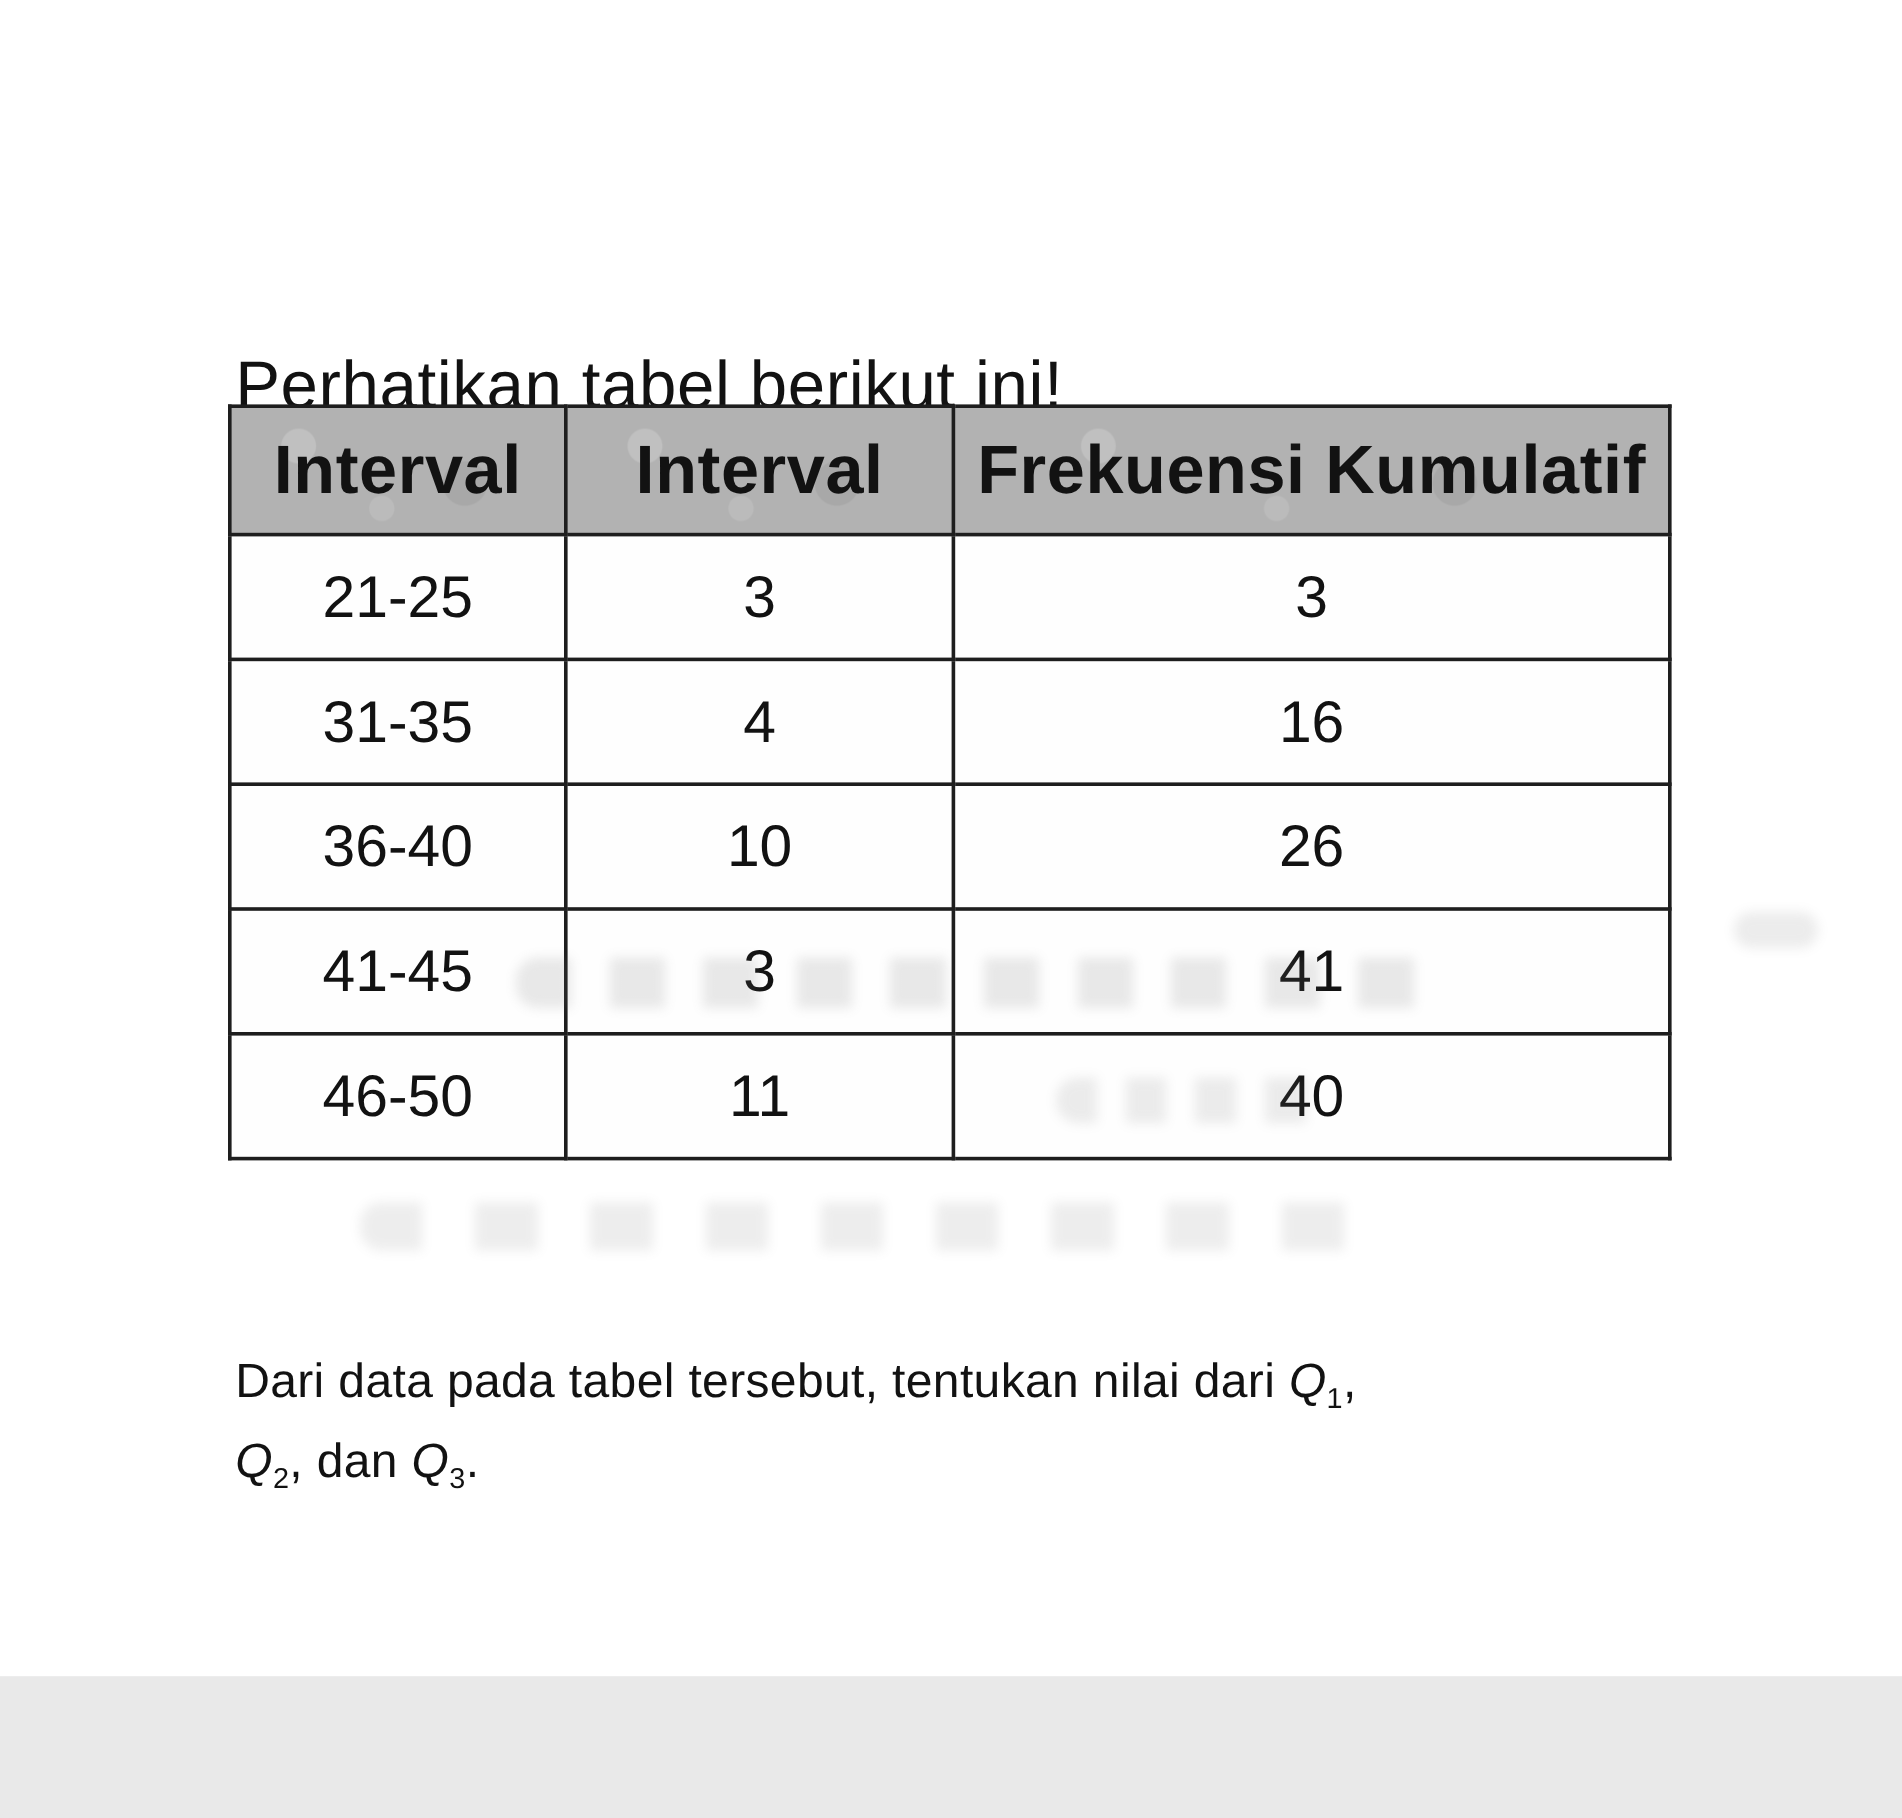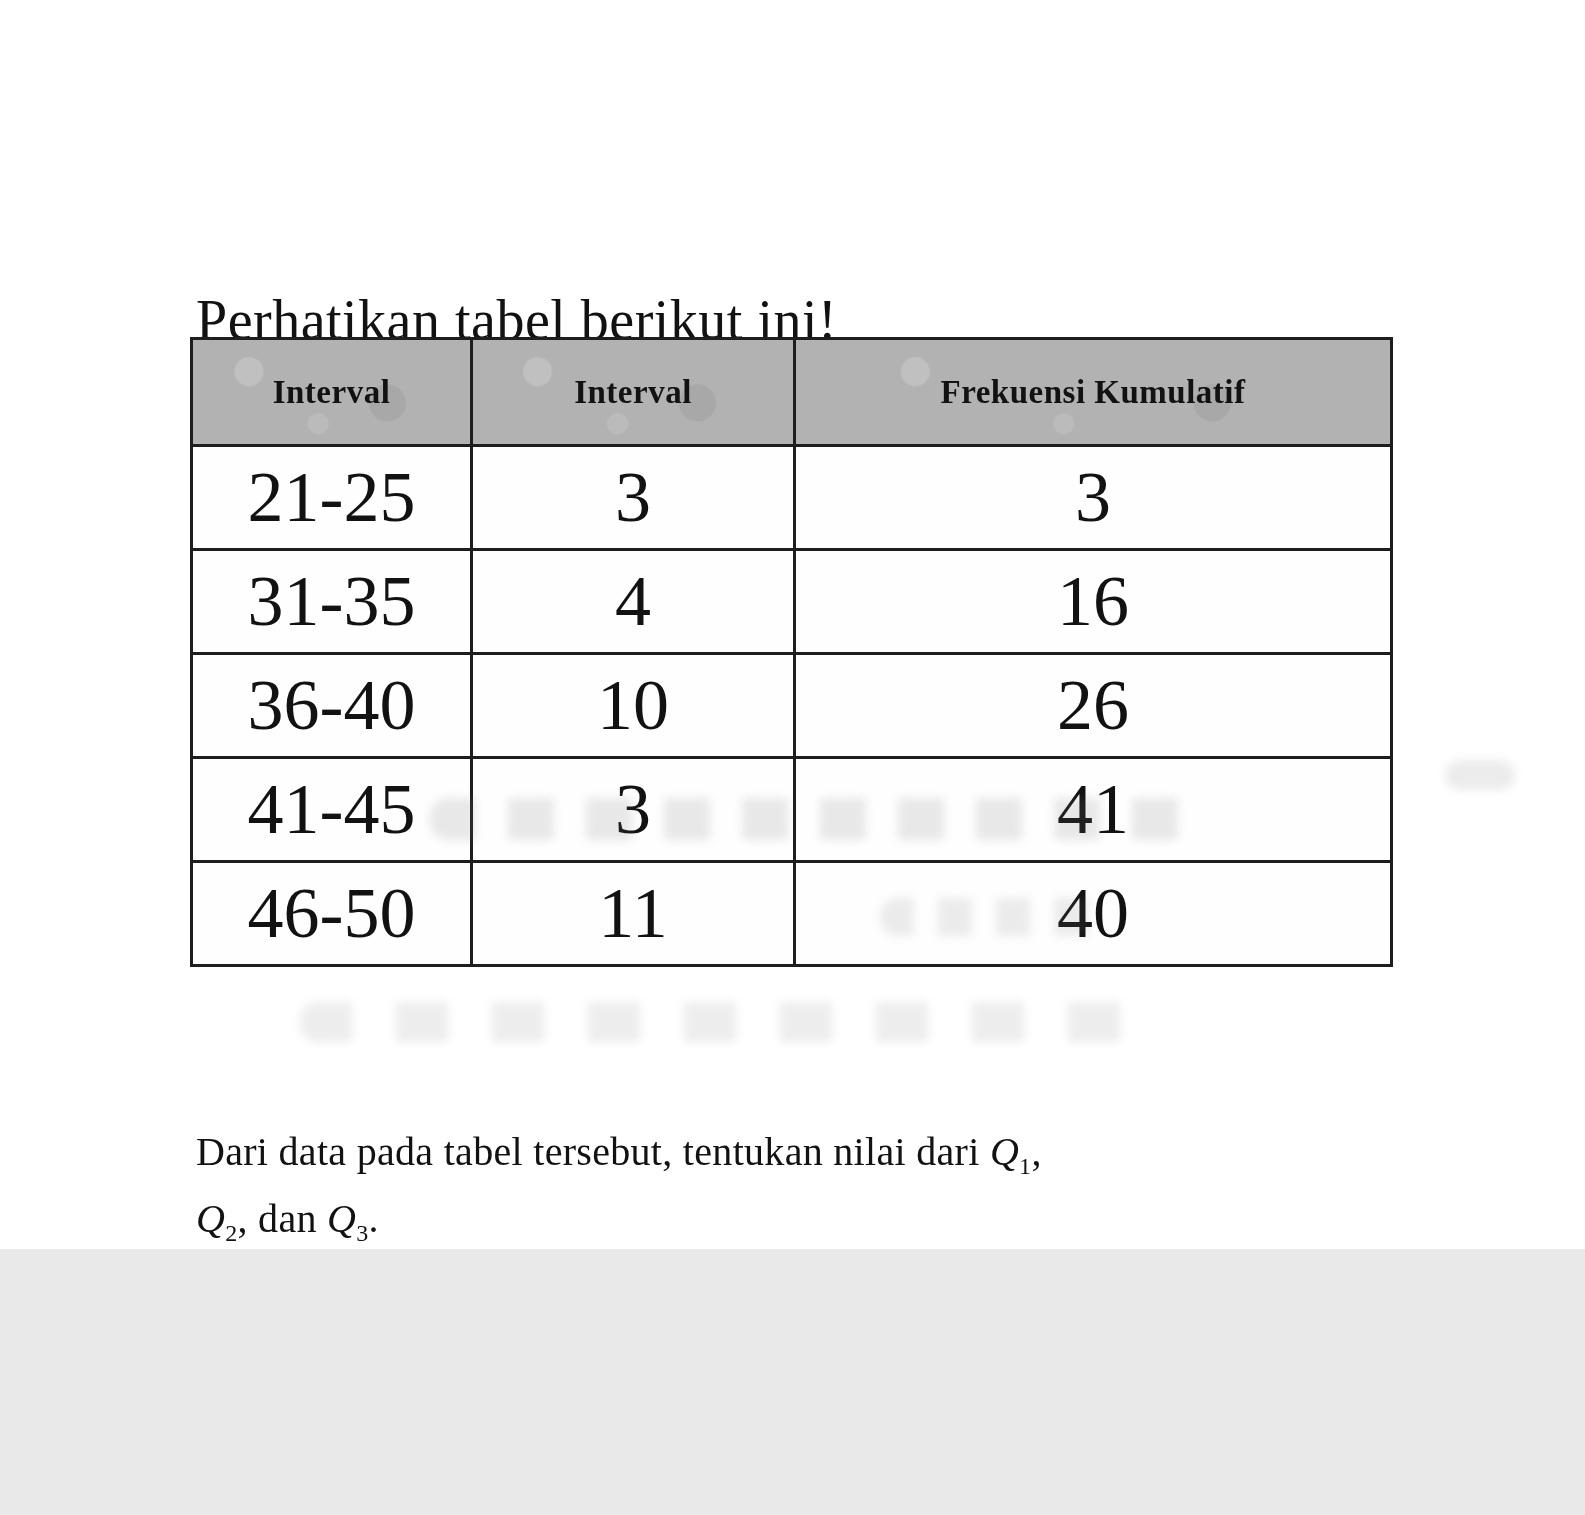--- a/index.html
+++ b/index.html
@@ -4,23 +4,23 @@
 <style>
   :root{
     --page-bg:#ffffff;
     --text:#121212;
     --border:#1e1e1e;
     --header-bg:#b2b2b2;
   }
   html,body{margin:0;padding:0;background:#e9e9e9;}
   .page{
     position:relative;
-    width:1585px;height:1249px;
+    width:1585px;height:1397px;
     background:var(--page-bg);
-    font-family:Liberation Serif, serif;
+    font-family:Liberation Sans, sans-serif;
     color:var(--text);
     overflow:hidden;
     margin:0 auto;
   }
   .title{
     position:absolute;
     left:196px;top:234px;
     font-size:56px;
     line-height:1.1;
     letter-spacing:0.5px;
@@ -38,32 +38,32 @@
   table.data col.c3{width:597px;}
   table.data th, table.data td{
     border:3px solid var(--border);
     text-align:center;
     vertical-align:middle;
     padding:0;
   }
   table.data th{
     background:var(--header-bg);
     height:104px;
-    font-size:33px;
+    font-size:57px;
     font-weight:bold;
     letter-spacing:0.5px;
     
     background-image:
       radial-gradient(circle at 20% 30%, rgba(255,255,255,0.18) 0 14px, rgba(0,0,0,0) 15px),
       radial-gradient(circle at 70% 60%, rgba(0,0,0,0.06) 0 18px, rgba(0,0,0,0) 19px),
       radial-gradient(circle at 45% 80%, rgba(255,255,255,0.12) 0 10px, rgba(0,0,0,0) 11px);
   }
   table.data td{
     height:101px;
-    font-size:72px;
+    font-size:49px;
     background:#fefefe;
   }
   .question{
     position:absolute;
     left:196px;top:1118px;
     width:1250px;
     font-size:40px;
     line-height:1.68;
     letter-spacing:0.3px;
   }

